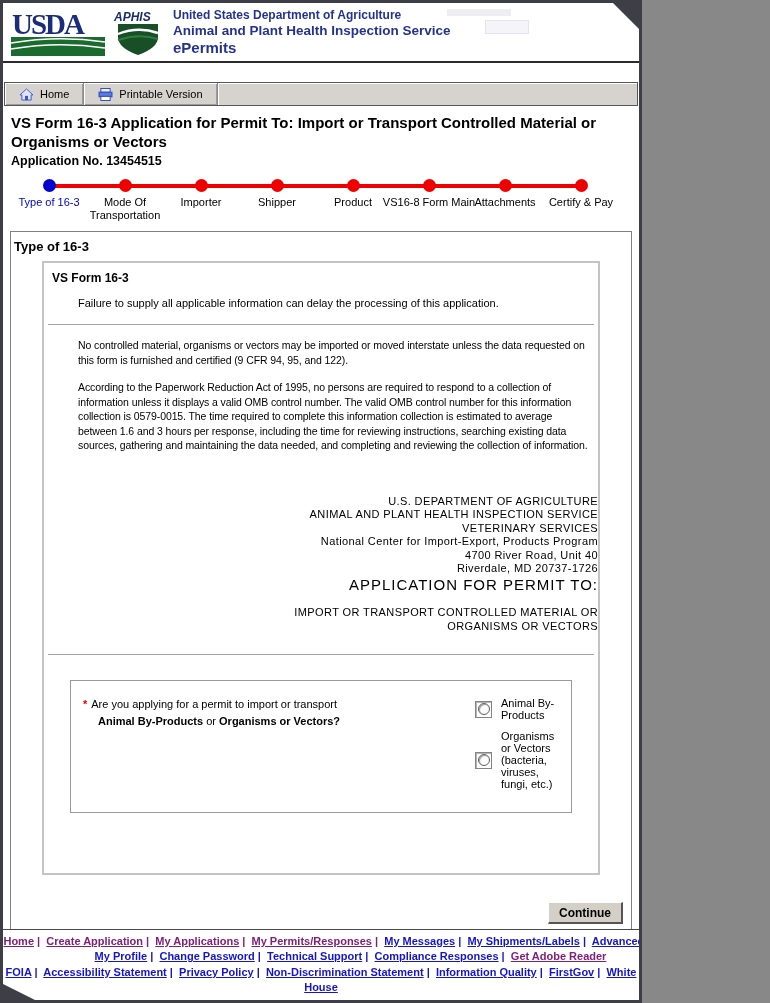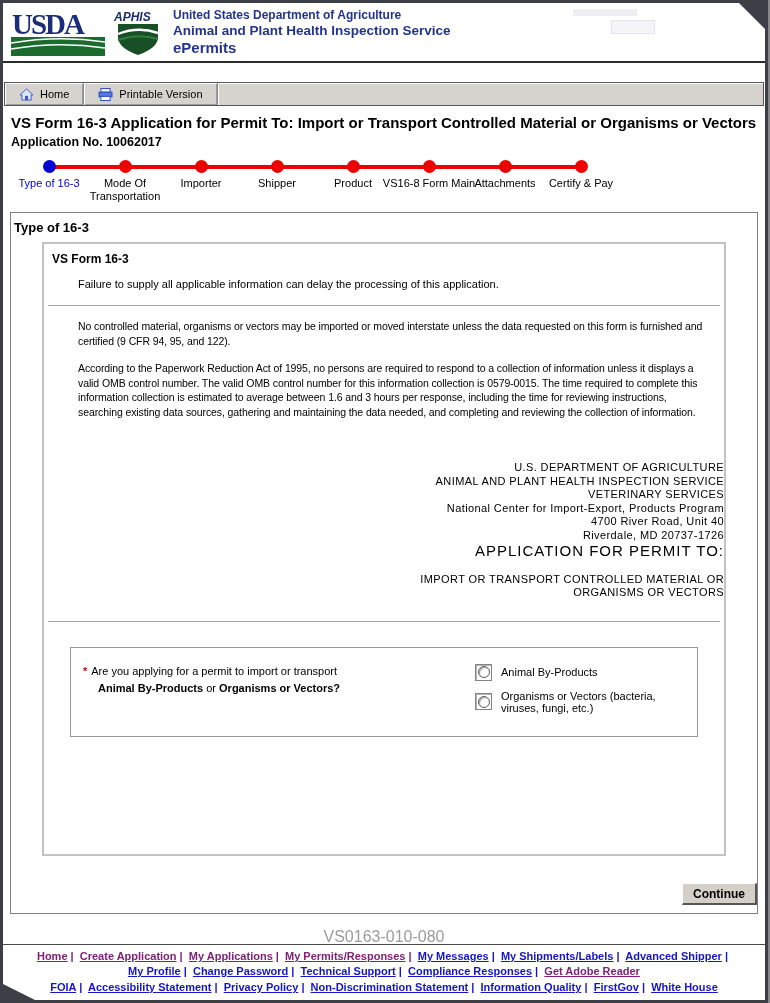--- a/index.html
+++ b/index.html
@@ -1,17 +1,17 @@
 <!DOCTYPE html>
 <html><head>
 <meta charset="utf-8">
 <style>
   html,body{margin:0;padding:0;background:#888;}
   .page{
-    width:768px;height:1003px;box-sizing:border-box;position:relative;
+    width:642px;height:1003px;box-sizing:border-box;position:relative;
     background:#fff;border:3px solid #3e3e46;overflow:hidden;
     font-family:"Liberation Sans",sans-serif;color:#000;
   }
   
   .corner-tr{position:absolute;top:0;right:0;width:0;height:0;
     border-top:26px solid #3e3e46;border-left:26px solid transparent;z-index:9;}
   .corner-bl{position:absolute;bottom:0;left:0;width:0;height:0;
     border-bottom:16px solid #3e3e46;border-right:32px solid transparent;z-index:9;}
   
   .ghost-a{position:absolute;top:6px;right:128px;width:64px;height:7px;background:#ededf2;}
@@ -73,21 +73,21 @@
   .q-bold{font-weight:bold;}
   .q-right{display:flex;flex-direction:column;gap:9px;padding-top:1px;}
   .option{display:flex;align-items:center;gap:9px;font-size:11px;cursor:pointer;}
   .radio-box{width:17px;height:17px;box-sizing:border-box;background:#fff;flex:0 0 17px;
     border:1px solid #848484;box-shadow:inset 1px 1px 0 #b5b5b5;
     display:flex;align-items:center;justify-content:center;}
   .radio-circle{width:10px;height:10px;border-radius:50%;border:1px solid #5f5f5f;
     background:#fdfdfd;box-shadow:inset 1px 1px 1px #a0a0a0;}
 
   
-  .continue-row{position:absolute;right:0;bottom:8px;}
+  .continue-row{position:absolute;right:8px;bottom:8px;}
   .continue-btn{min-width:72px;height:22px;background:#d4d0c8;cursor:pointer;
     border-top:1px solid #fff;border-left:1px solid #fff;
     border-right:2px solid #555;border-bottom:2px solid #555;
     font-family:"Liberation Sans",sans-serif;font-weight:bold;font-size:12px;padding:0 10px;}
 
   .form-code{text-align:center;font-size:16px;color:#9b9b9b;margin:14px 9px 0;}
 
   
   .footer-wrap{position:absolute;left:0;right:0;bottom:0;background:#fff;}
   .footer-sep{border:none;border-top:1px solid #4a4a4a;margin:0;}
@@ -141,21 +141,21 @@
         <rect x="3" y="0.5" width="10" height="4" fill="#eaf0ff" stroke="#2a46b8"></rect>
         <rect x="1" y="4.5" width="14" height="5" fill="#5a78e0" stroke="#2a46b8"></rect>
         <rect x="3" y="9" width="10" height="4.5" fill="#ffffff" stroke="#2a46b8"></rect>
       </svg>
       <span>Printable Version</span>
     </div>
     <div class="toolbar-fill"></div>
   </div>
 
   <div class="page-title">VS Form 16-3 Application for Permit To: Import or Transport Controlled Material or Organisms or Vectors</div>
-  <div class="app-no">Application No. 10062017</div>
+  <div class="app-no">Application No. 13454515</div>
 
   <div class="steps">
     <div class="steps-line"></div>
     <div class="steps-row">
 
         <div class="step active">
           <div class="step-dot"></div>
           <div class="step-label">Type of 16-3</div>
         </div>
 

